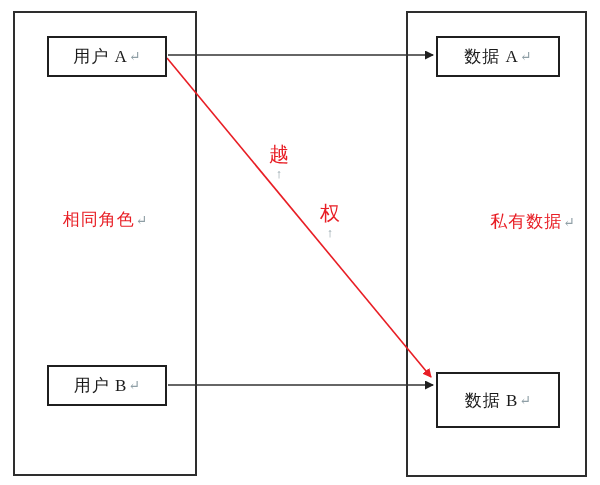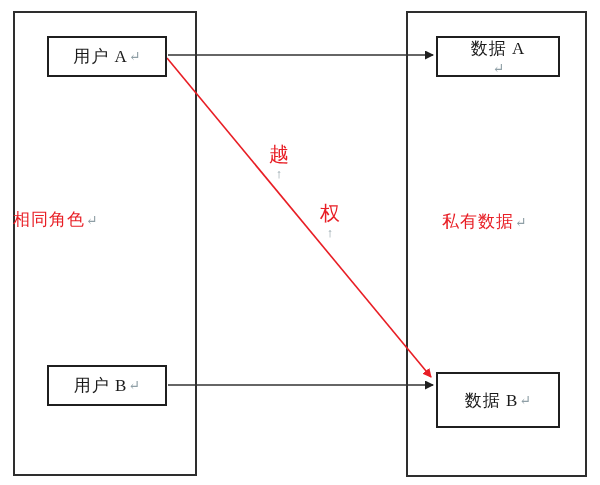--- a/index.html
+++ b/index.html
@@ -27,31 +27,31 @@
     display: flex;
     align-items: center;
     justify-content: center;
     font-size: 17px;
     color: #1a1a1a;
     letter-spacing: 1px;
     z-index: 2;
   }
   .node-user-a { left: 47px;  top: 36px;  width: 120px; height: 41px; text-align: right; }
   .node-user-b { left: 47px;  top: 365px; width: 120px; height: 41px; }
-  .node-data-a { left: 436px; top: 36px;  width: 124px; height: 41px; flex-direction: column; }
+  .node-data-a { left: 436px; top: 36px;  width: 124px; height: 41px; }
   .node-data-b { left: 436px; top: 372px; width: 124px; height: 56px; }
   .mark {
     color: #8f9fa6;
     font-size: 14px;
     margin-left: 1px;
     letter-spacing: 0;
   }
   .group-label {
     position: absolute;
-    text-align: left;
+    text-align: center;
     font-size: 17px;
     color: #e81e25;
     letter-spacing: 1px;
     z-index: 1;
   }
   .label-left  { left: 13px;  top: 208px; width: 184px; }
   .label-right { left: 408px; top: 210px; width: 181px; padding-left: 34px; }
   .edge-char {
     position: absolute;
     width: 40px;

